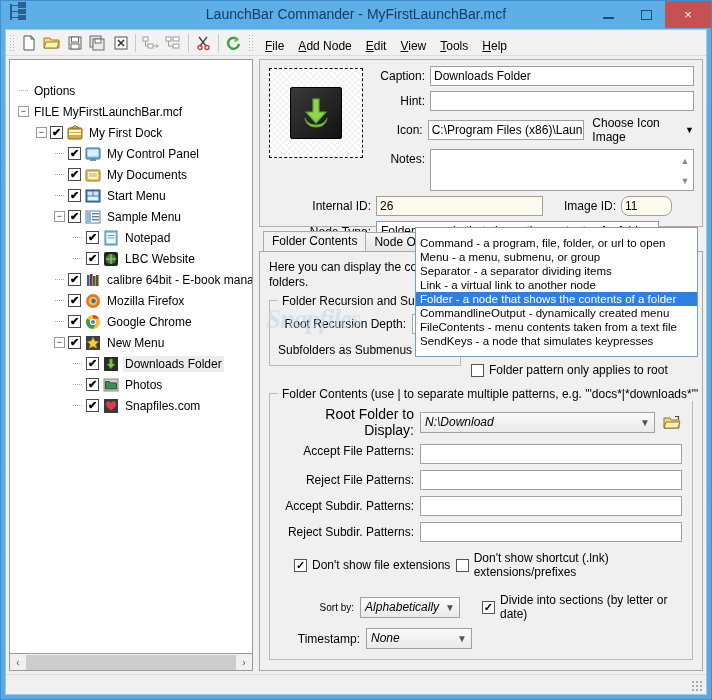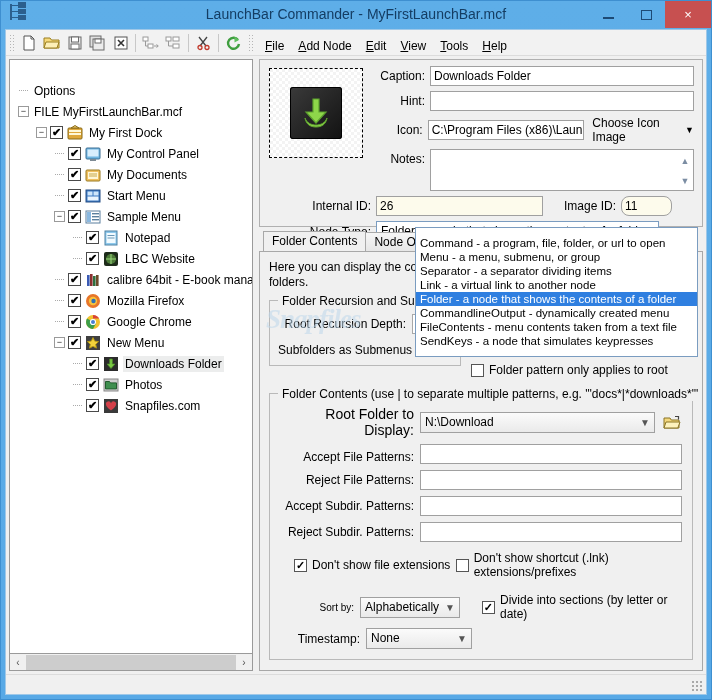--- a/index.html
+++ b/index.html
@@ -119,21 +119,21 @@
   .spin div { flex:1; display:flex; align-items:center; justify-content:center;
               color:#7b8da3; font-size:9px; }
   
   .combo {
     border:1px solid #7a9cc0; background:#fff; height:21px; line-height:19px;
     font-size:12px; padding:0 18px 0 4px; position:relative; color:#000;
     white-space:nowrap; overflow:hidden;
   }
   .combo .arr { position:absolute; right:4px; top:0; height:100%;
                 display:flex; align-items:center; color:#3b7fc4; font-size:10px; }
-  .combo.plain { border:1px solid #a0a0a0; background:linear-gradient(#fbfbfb,#eaeaea); }
+  .combo.plain { border:1px solid #a0a0a0; background:linear-gradient(#fbfbfb,#eaeaea);font-style:italic; }
   .combo.plain .arr { color:#555; }
   
   #dropdown {
     position:absolute; left:414px; top:226px; width:283px;
     background:#fff; border:1px solid #7a9cc0; z-index:50; padding:8px 0;
   }
   #dropdown .opt { height:14px; line-height:14px; font-size:11.5px; padding:0 4px; color:#000;
                    white-space:nowrap; overflow:hidden; }
   #dropdown .opt.sel { background:#2f7fe0; color:#fff; }
   
@@ -593,21 +593,21 @@
                 </div>
                 <div style="margin-left:7px;width:20px;height:18px;display:flex;align-items:center;justify-content:center;">
                   <svg width="18" height="15" viewBox="0 0 18 15">
                       <path d="M1 3h6l1.3 2H16v8H1z" fill="#f3d77c" stroke="#8a7424"></path>
                       <path d="M3 7h14l-2.2 6H1z" fill="#fdf2bd" stroke="#8a7424"></path>
                       <path d="M12 1.5h3.5v3" fill="none" stroke="#444" stroke-width="1.2"></path>
                     </svg>
                 </div>
               </div>
 
-              <div style="display:flex;align-items:flex-end;margin-bottom:6px;">
+              <div style="display:flex;align-items:flex-start;margin-bottom:6px;">
                 <div style="width:140px;text-align:right;font-size:12px;padding-right:6px;">Accept File Patterns:</div>
                 <div class="ftext" style="flex:1;"></div>
               </div>
               <div style="display:flex;align-items:center;margin-bottom:6px;">
                 <div style="width:140px;text-align:right;font-size:12px;padding-right:6px;">Reject File Patterns:</div>
                 <div class="ftext" style="flex:1;"></div>
               </div>
               <div style="display:flex;align-items:center;margin-bottom:6px;">
                 <div style="width:140px;text-align:right;font-size:12px;padding-right:6px;">Accept Subdir. Patterns:</div>
                 <div class="ftext" style="flex:1;"></div>

